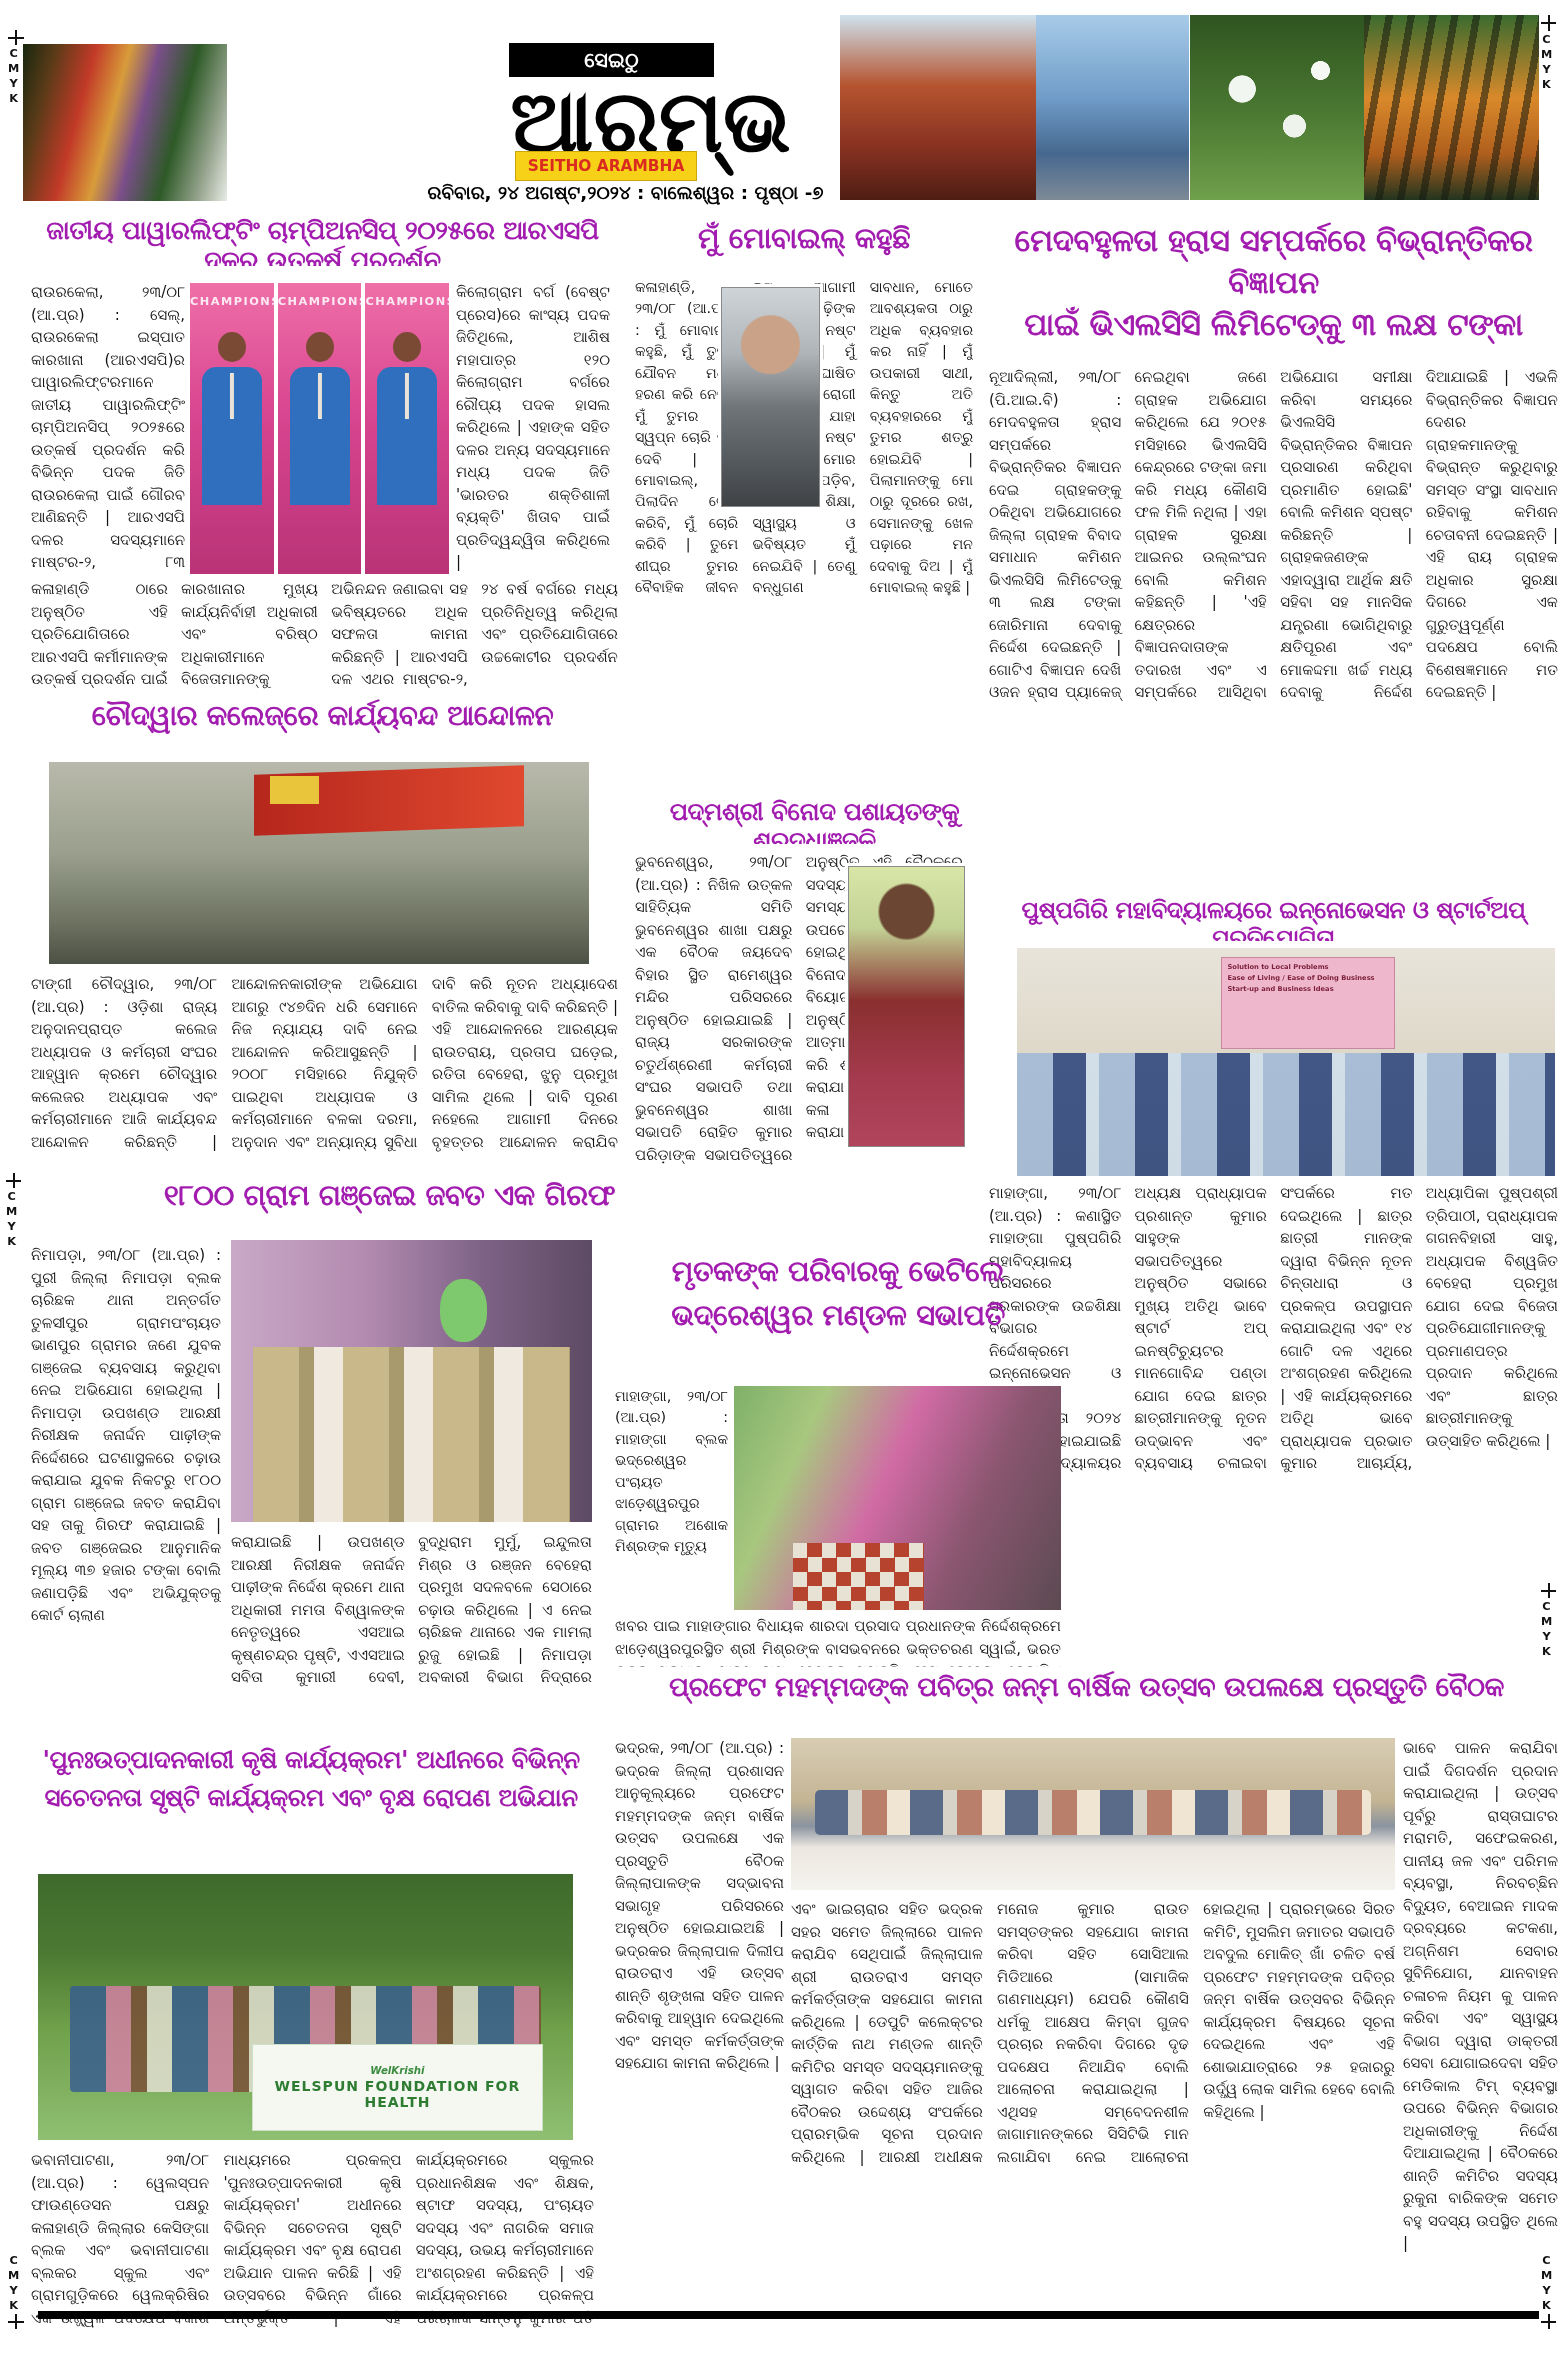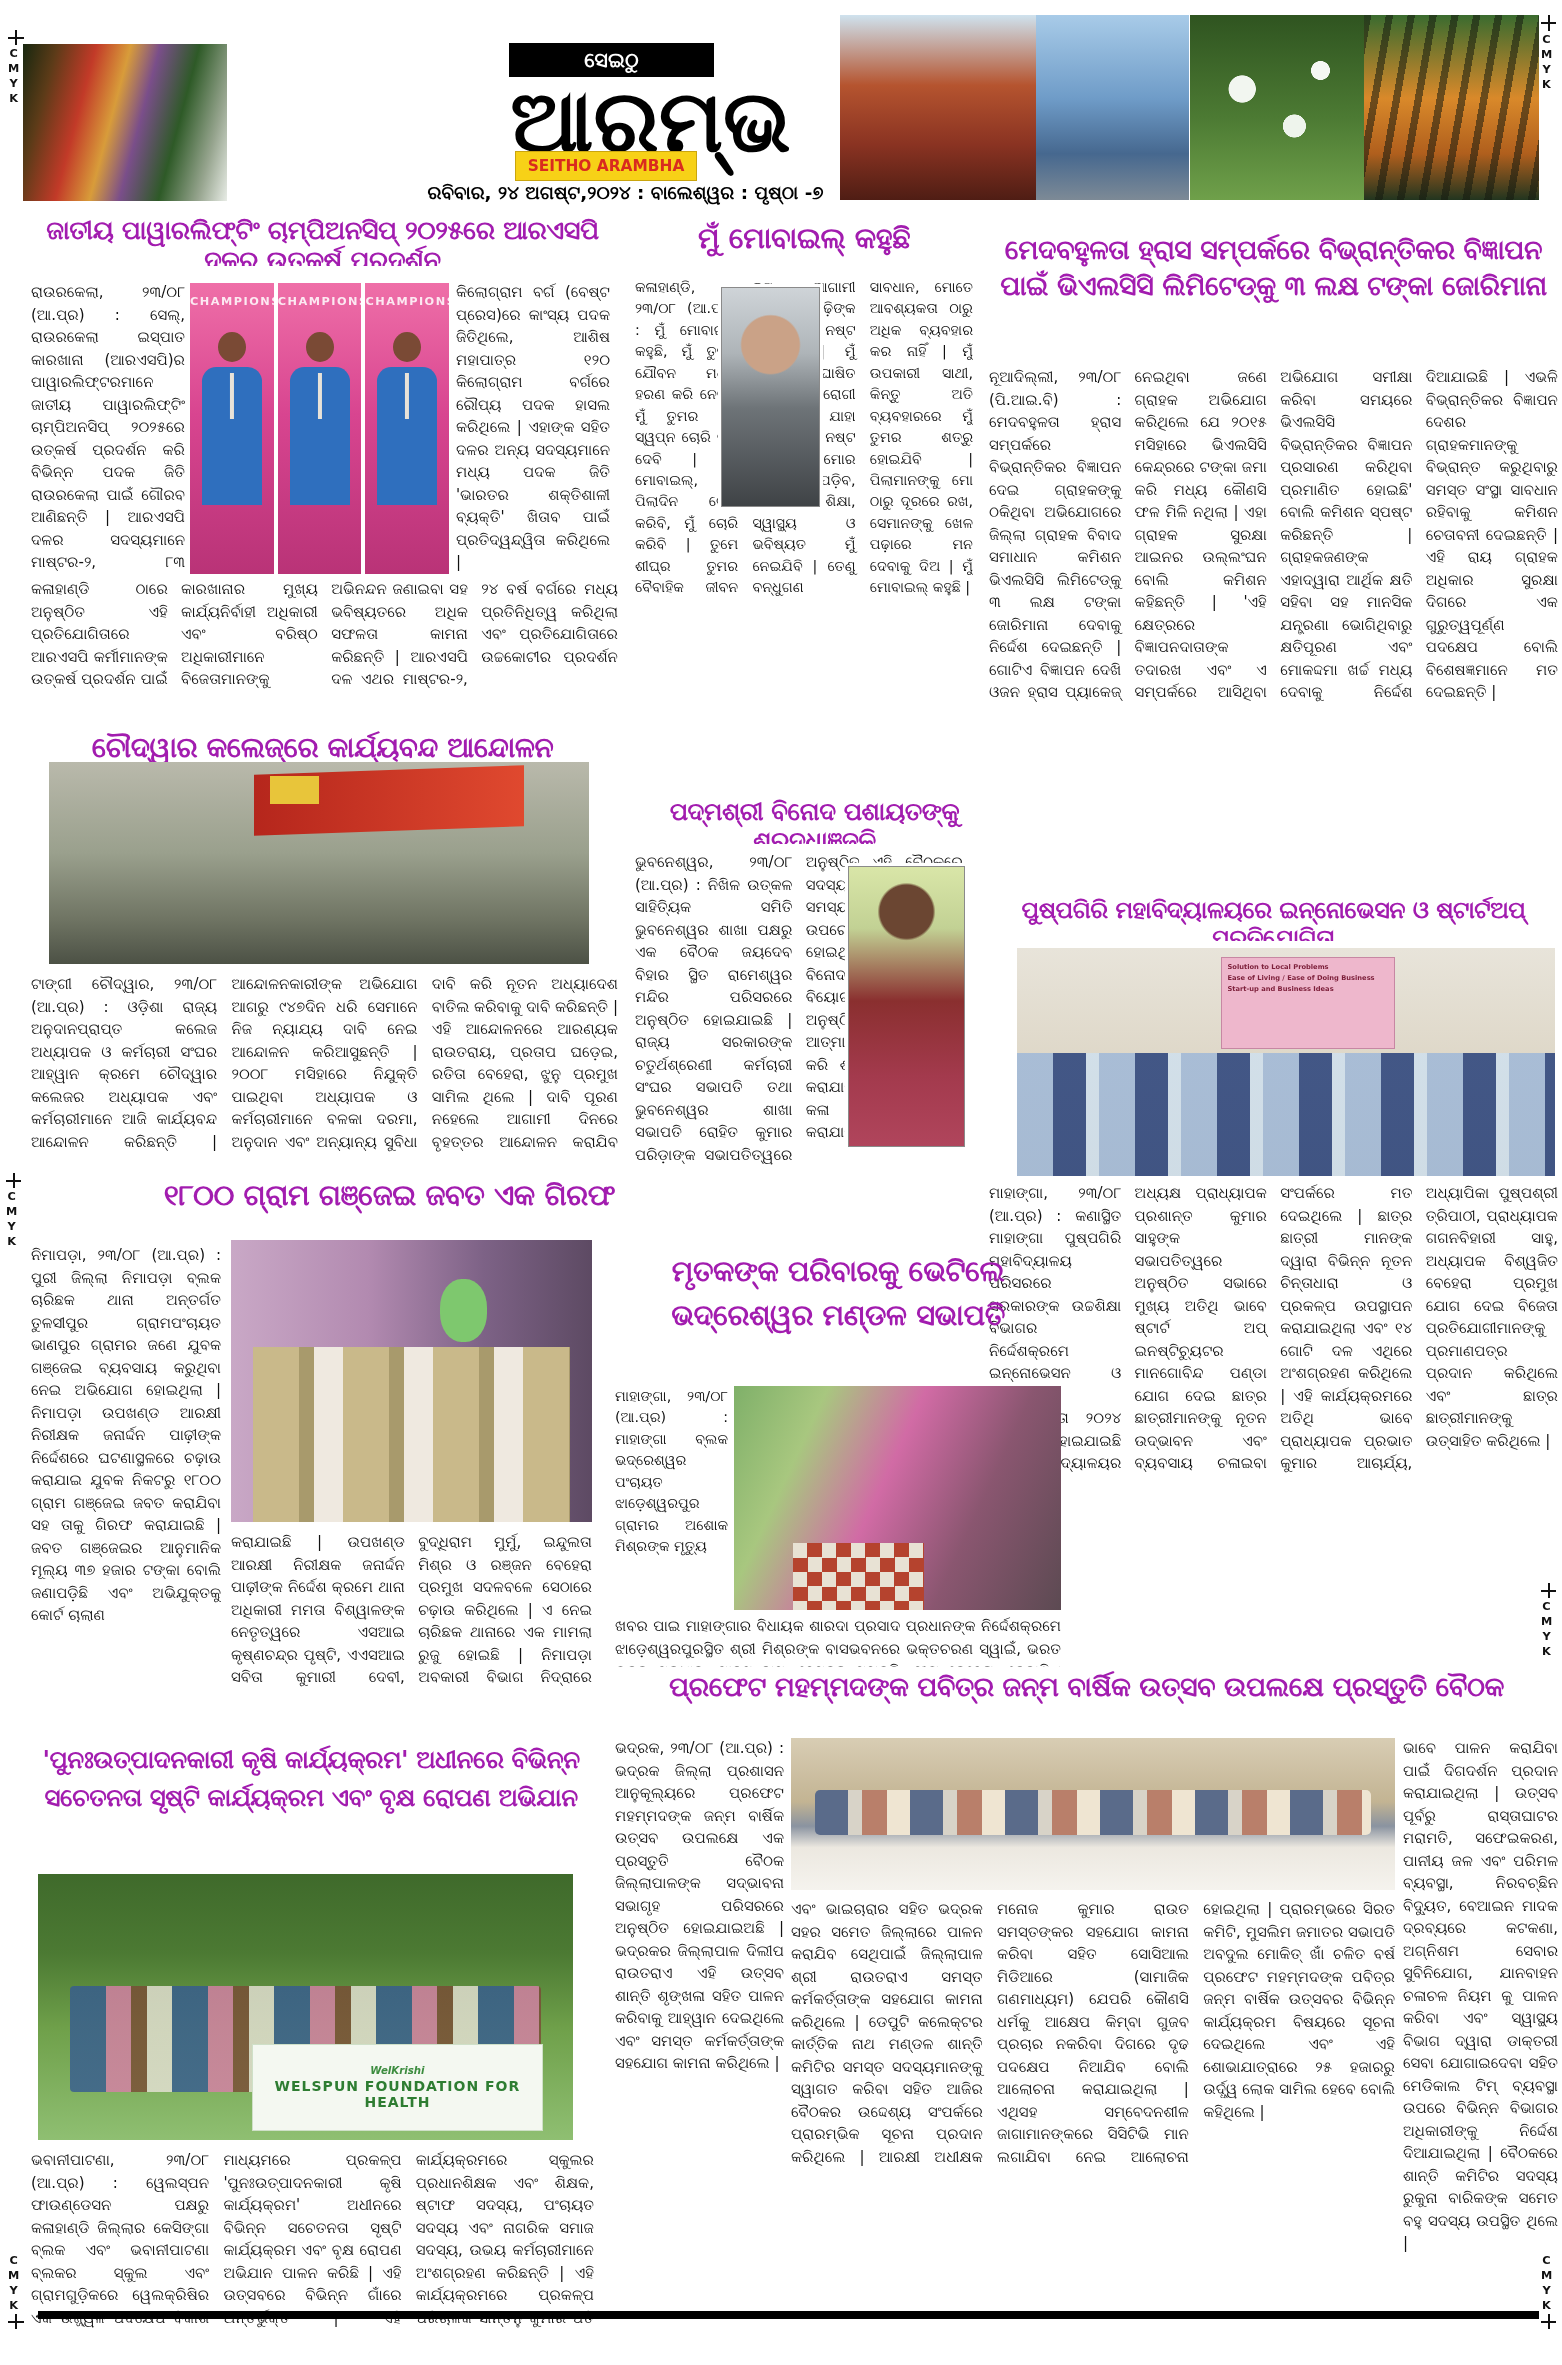--- a/index.html
+++ b/index.html
@@ -121,27 +121,27 @@
   </div>
   <div class="abs body-text" style="left:456px;top:281px;width:154px;height:293px;">କିଲୋଗ୍ରାମ ବର୍ଗ (ବେଷ୍ଟ ପ୍ରେସ)ରେ କାଂସ୍ୟ ପଦକ ଜିତିଥିଲେ, ଆଶିଷ ମହାପାତ୍ର ୧୨୦ କିଲୋଗ୍ରାମ ବର୍ଗରେ ରୌପ୍ୟ ପଦକ ହାସଲ କରିଥିଲେ | ଏହାଙ୍କ ସହିତ ଦଳର ଅନ୍ୟ ସଦସ୍ୟମାନେ ମଧ୍ୟ ପଦକ ଜିତି 'ଭାରତର ଶକ୍ତିଶାଳୀ ବ୍ୟକ୍ତି' ଖିତାବ ପାଇଁ ପ୍ରତିଦ୍ୱନ୍ଦ୍ୱିତା କରିଥିଲେ |</div>
   <div class="abs body-text cols-4" style="left:31px;top:578px;width:587px;height:122px;">କଳାହାଣ୍ଡି ଠାରେ ଅନୁଷ୍ଠିତ ଏହି ପ୍ରତିଯୋଗିତାରେ ଆରଏସପି କର୍ମୀମାନଙ୍କ ଉତ୍କର୍ଷ ପ୍ରଦର୍ଶନ ପାଇଁ କାରଖାନାର ମୁଖ୍ୟ କାର୍ଯ୍ୟନିର୍ବାହୀ ଅଧିକାରୀ ଏବଂ ବରିଷ୍ଠ ଅଧିକାରୀମାନେ ବିଜେତାମାନଙ୍କୁ ଅଭିନନ୍ଦନ ଜଣାଇବା ସହ ଭବିଷ୍ୟତରେ ଅଧିକ ସଫଳତା କାମନା କରିଛନ୍ତି | ଆରଏସପି ଦଳ ଏଥର ମାଷ୍ଟର-୨, ୨୪ ବର୍ଷ ବର୍ଗରେ ମଧ୍ୟ ପ୍ରତିନିଧିତ୍ୱ କରିଥିଲା ଏବଂ ପ୍ରତିଯୋଗିତାରେ ଉଚ୍ଚକୋଟୀର ପ୍ରଦର୍ଶନ କରି ସମସ୍ତଙ୍କ ପ୍ରଶଂସା ଅର୍ଜନ କରିଛି |</div>
 
   <div class="abs headline" style="left:635px;top:221px;width:338px;height:43px;font-size:29px;">ମୁଁ ମୋବାଇଲ୍ କହୁଛି</div>
   <div class="abs body-text cols-3" style="left:635px;top:277px;width:338px;height:489px;font-size:14.3px;">କଳାହାଣ୍ଡି, ୨୩/୦୮ (ଆ.ପ୍ର) : ମୁଁ ମୋବାଇଲ୍ କହୁଛି, ମୁଁ ତୁମର ଯୌବନ ମଧ୍ୟ ହରଣ କରି ନେବି | ମୁଁ ତୁମର ସବୁ ସ୍ୱପ୍ନ ଚୋରି କରି ଦେବି | ମୁଁ ମୋବାଇଲ୍, ପିଲାଦିନ ଚୋରି କରିବି, ମୁଁ ଚୋରି କରିବି | ତୁମେ ଶୀଘ୍ର ତୁମର ବୈବାହିକ ଜୀବନ ତୁମ ଆଗାମୀ ଭବିଷ୍ୟତ ପିଢ଼ିଙ୍କ ଜୀବନ ନଷ୍ଟ କରିଦେବି | ମୁଁ ତୁମକୁ ଅଘୋଷିତ ମାନସିକ ରୋଗୀ କରି ଛାଡ଼ିବି | ଯାହା ସମୟ ନଷ୍ଟ କରିବ, ମୋର ନିଶାରେ ପଡ଼ିବ, ତାହାର ଶିକ୍ଷା, ସ୍ୱାସ୍ଥ୍ୟ ଓ ଭବିଷ୍ୟତ ମୁଁ ନେଇଯିବି | ତେଣୁ ବନ୍ଧୁଗଣ ସାବଧାନ, ମୋତେ ଆବଶ୍ୟକତା ଠାରୁ ଅଧିକ ବ୍ୟବହାର କର ନାହିଁ | ମୁଁ ଉପକାରୀ ସାଥୀ, କିନ୍ତୁ ଅତି ବ୍ୟବହାରରେ ମୁଁ ତୁମର ଶତ୍ରୁ ହୋଇଯିବି | ପିଲାମାନଙ୍କୁ ମୋ ଠାରୁ ଦୂରରେ ରଖ, ସେମାନଙ୍କୁ ଖେଳ ପଢ଼ାରେ ମନ ଦେବାକୁ ଦିଅ | ମୁଁ ମୋବାଇଲ୍ କହୁଛି |</div>
   <div class="abs photo portrait" style="left:721px;top:287px;width:97px;height:218px;
        background:radial-gradient(circle at 50% 26%,#caa287 0 17%,transparent 18%),
                   linear-gradient(180deg,#cfd4d8 0%,#aeb4b8 30%,#6e7478 55%,#3f4346 100%);"></div>
 
-  <div class="abs headline" style="left:989px;top:232px;width:569px;height:132px;font-size:27px;line-height:1.35;">
+  <div class="abs headline" style="left:989px;top:220px;width:569px;height:132px;font-size:31px;line-height:1.35;">
     <div>ମେଦବହୁଳତା ହ୍ରାସ ସମ୍ପର୍କରେ ବିଭ୍ରାନ୍ତିକର ବିଜ୍ଞାପନ</div>
     <div>ପାଇଁ ଭିଏଲସିସି ଲିମିଟେଡ୍‌କୁ ୩ ଲକ୍ଷ ଟଙ୍କା ଜୋରିମାନା</div>
   </div>
   <div class="abs body-text cols-4" style="left:989px;top:366px;width:569px;height:520px;">ନୂଆଦିଲ୍ଲୀ, ୨୩/୦୮ (ପି.ଆଇ.ବି) : ମେଦବହୁଳତା ହ୍ରାସ ସମ୍ପର୍କରେ ବିଭ୍ରାନ୍ତିକର ବିଜ୍ଞାପନ ଦେଇ ଗ୍ରାହକଙ୍କୁ ଠକିଥିବା ଅଭିଯୋଗରେ ଜିଲ୍ଲା ଗ୍ରାହକ ବିବାଦ ସମାଧାନ କମିଶନ ଭିଏଲସିସି ଲିମିଟେଡ୍‌କୁ ୩ ଲକ୍ଷ ଟଙ୍କା ଜୋରିମାନା ଦେବାକୁ ନିର୍ଦ୍ଦେଶ ଦେଇଛନ୍ତି | ଗୋଟିଏ ବିଜ୍ଞାପନ ଦେଖି ଓଜନ ହ୍ରାସ ପ୍ୟାକେଜ୍ ନେଇଥିବା ଜଣେ ଗ୍ରାହକ ଅଭିଯୋଗ କରିଥିଲେ ଯେ ୨୦୧୫ ମସିହାରେ ଭିଏଲସିସି କେନ୍ଦ୍ରରେ ଟଙ୍କା ଜମା କରି ମଧ୍ୟ କୌଣସି ଫଳ ମିଳି ନଥିଲା | ଏହା ଗ୍ରାହକ ସୁରକ୍ଷା ଆଇନର ଉଲ୍ଲଂଘନ ବୋଲି କମିଶନ କହିଛନ୍ତି | 'ଏହି କ୍ଷେତ୍ରରେ ବିଜ୍ଞାପନଦାତାଙ୍କ ତଦାରଖ ଏବଂ ଏ ସମ୍ପର୍କରେ ଆସିଥିବା ଅଭିଯୋଗ ସମୀକ୍ଷା କରିବା ସମୟରେ ଭିଏଲସିସି ବିଭ୍ରାନ୍ତିକର ବିଜ୍ଞାପନ ପ୍ରସାରଣ କରିଥିବା ପ୍ରମାଣିତ ହୋଇଛି' ବୋଲି କମିଶନ ସ୍ପଷ୍ଟ କରିଛନ୍ତି | ଗ୍ରାହକଜଣଙ୍କ ଏହାଦ୍ୱାରା ଆର୍ଥିକ କ୍ଷତି ସହିବା ସହ ମାନସିକ ଯନ୍ତ୍ରଣା ଭୋଗିଥିବାରୁ କ୍ଷତିପୂରଣ ଏବଂ ମୋକଦ୍ଦମା ଖର୍ଚ୍ଚ ମଧ୍ୟ ଦେବାକୁ ନିର୍ଦ୍ଦେଶ ଦିଆଯାଇଛି | ଏଭଳି ବିଭ୍ରାନ୍ତିକର ବିଜ୍ଞାପନ ଦେଶର ଗ୍ରାହକମାନଙ୍କୁ ବିଭ୍ରାନ୍ତ କରୁଥିବାରୁ ସମସ୍ତ ସଂସ୍ଥା ସାବଧାନ ରହିବାକୁ କମିଶନ ଚେତାବନୀ ଦେଇଛନ୍ତି | ଏହି ରାୟ ଗ୍ରାହକ ଅଧିକାର ସୁରକ୍ଷା ଦିଗରେ ଏକ ଗୁରୁତ୍ୱପୂର୍ଣ୍ଣ ପଦକ୍ଷେପ ବୋଲି ବିଶେଷଜ୍ଞମାନେ ମତ ଦେଇଛନ୍ତି |</div>
 
-  <div class="abs headline" style="left:28px;top:699px;width:589px;height:47px;font-size:28px;margin-top:32px;">ଚୌଦ୍ୱାର କଲେଜ୍‌ରେ କାର୍ଯ୍ୟବନ୍ଦ ଆନ୍ଦୋଳନ</div>
+  <div class="abs headline" style="left:28px;top:699px;width:589px;height:47px;font-size:28px;">ଚୌଦ୍ୱାର କଲେଜ୍‌ରେ କାର୍ଯ୍ୟବନ୍ଦ ଆନ୍ଦୋଳନ</div>
   <div class="abs photo" style="left:49px;top:762px;width:540px;height:202px;
        background:linear-gradient(180deg,#b9b9ab 0%,#9aa08d 45%,#6f7463 78%,#4c5145 100%);">
     <div class="abs banner-red" style="left:38%;top:4%;width:50%;height:30%;transform:skewY(-2deg);"></div>
     <div class="abs" style="left:41%;top:7%;width:9%;height:14%;background:#e8c53a;"></div>
   </div>
   <div class="abs body-text cols-3" style="left:31px;top:973px;width:587px;height:194px;">ଟାଙ୍ଗୀ ଚୌଦ୍ୱାର, ୨୩/୦୮ (ଆ.ପ୍ର) : ଓଡ଼ିଶା ରାଜ୍ୟ ଅନୁଦାନପ୍ରାପ୍ତ କଲେଜ ଅଧ୍ୟାପକ ଓ କର୍ମଚାରୀ ସଂଘର ଆହ୍ୱାନ କ୍ରମେ ଚୌଦ୍ୱାର କଲେଜର ଅଧ୍ୟାପକ ଏବଂ କର୍ମଚାରୀମାନେ ଆଜି କାର୍ଯ୍ୟବନ୍ଦ ଆନ୍ଦୋଳନ କରିଛନ୍ତି | ଆନ୍ଦୋଳନକାରୀଙ୍କ ଅଭିଯୋଗ ଆଗରୁ ୯୪୭ଦିନ ଧରି ସେମାନେ ନିଜ ନ୍ୟାଯ୍ୟ ଦାବି ନେଇ ଆନ୍ଦୋଳନ କରିଆସୁଛନ୍ତି | ୨୦୦୮ ମସିହାରେ ନିଯୁକ୍ତି ପାଇଥିବା ଅଧ୍ୟାପକ ଓ କର୍ମଚାରୀମାନେ ବଳକା ଦରମା, ଅନୁଦାନ ଏବଂ ଅନ୍ୟାନ୍ୟ ସୁବିଧା ଦାବି କରି ନୂତନ ଅଧ୍ୟାଦେଶ ବାତିଲ କରିବାକୁ ଦାବି କରିଛନ୍ତି | ଏହି ଆନ୍ଦୋଳନରେ ଆରଣ୍ୟକ ରାଉତରାୟ, ପ୍ରତାପ ଘଡ଼େଇ, ରତିତା ବେହେରା, ଝୁନୁ ପ୍ରମୁଖ ସାମିଲ ଥିଲେ | ଦାବି ପୂରଣ ନହେଲେ ଆଗାମୀ ଦିନରେ ବୃହତ୍ତର ଆନ୍ଦୋଳନ କରାଯିବ ବୋଲି ଆନ୍ଦୋଳନକାରୀମାନେ ଚେତାବନୀ ଦେଇଛନ୍ତି | ସରକାର ତୁରନ୍ତ ପଦକ୍ଷେପ ନେବାକୁ ସେମାନେ ନିବେଦନ କରିଛନ୍ତି |</div>
 
   <div class="abs headline" style="left:635px;top:797px;width:359px;height:47px;font-size:24.6px;">ପଦ୍ମଶ୍ରୀ ବିନୋଦ ପଶାୟତଙ୍କୁ ଶ୍ରଦ୍ଧାଞ୍ଜଳି</div>
   <div class="abs body-text cols-2" style="left:635px;top:851px;width:328px;height:380px;">ଭୁବନେଶ୍ୱର, ୨୩/୦୮ (ଆ.ପ୍ର) : ନିଖିଳ ଉତ୍କଳ ସାହିତ୍ୟିକ ସମିତି ଭୁବନେଶ୍ୱର ଶାଖା ପକ୍ଷରୁ ଏକ ବୈଠକ ଜୟଦେବ ବିହାର ସ୍ଥିତ ରାମେଶ୍ୱର ମନ୍ଦିର ପରିସରରେ ଅନୁଷ୍ଠିତ ହୋଇଯାଇଛି | ରାଜ୍ୟ ସରକାରଙ୍କ ଚତୁର୍ଥଶ୍ରେଣୀ କର୍ମଚାରୀ ସଂଘର ସଭାପତି ତଥା ଭୁବନେଶ୍ୱର ଶାଖା ସଭାପତି ରୋହିତ କୁମାର ପରିଡ଼ାଙ୍କ ସଭାପତିତ୍ୱରେ ଅନୁଷ୍ଠିତ ଏହି ବୈଠକରେ ସଦସ୍ୟ ମାନଙ୍କର ବିଭିନ୍ନ ସମସ୍ୟା ଓ ସଭ୍ୟ ଗ୍ରହଣ ଉପରେ ଆଲୋଚନା ହୋଇଥିଲା | ପଦ୍ମଶ୍ରୀ ବିନୋଦ ପଶାୟତଙ୍କ ବିୟୋଗରେ ଶୋକସଭା ଅନୁଷ୍ଠିତ କରାଯାଇ ତାଙ୍କ ଆତ୍ମାର ସଦ୍‌ଗତି କାମନା କରି ଶ୍ରଦ୍ଧାଞ୍ଜଳି ଜ୍ଞାପନ କରାଯାଇଥିଲା ଏବଂ ତାଙ୍କ କଳା ସାଧନାକୁ ସ୍ମରଣ କରାଯାଇଥିଲା |</div>
   <div class="abs photo portrait" style="left:848px;top:866px;width:115px;height:279px;

